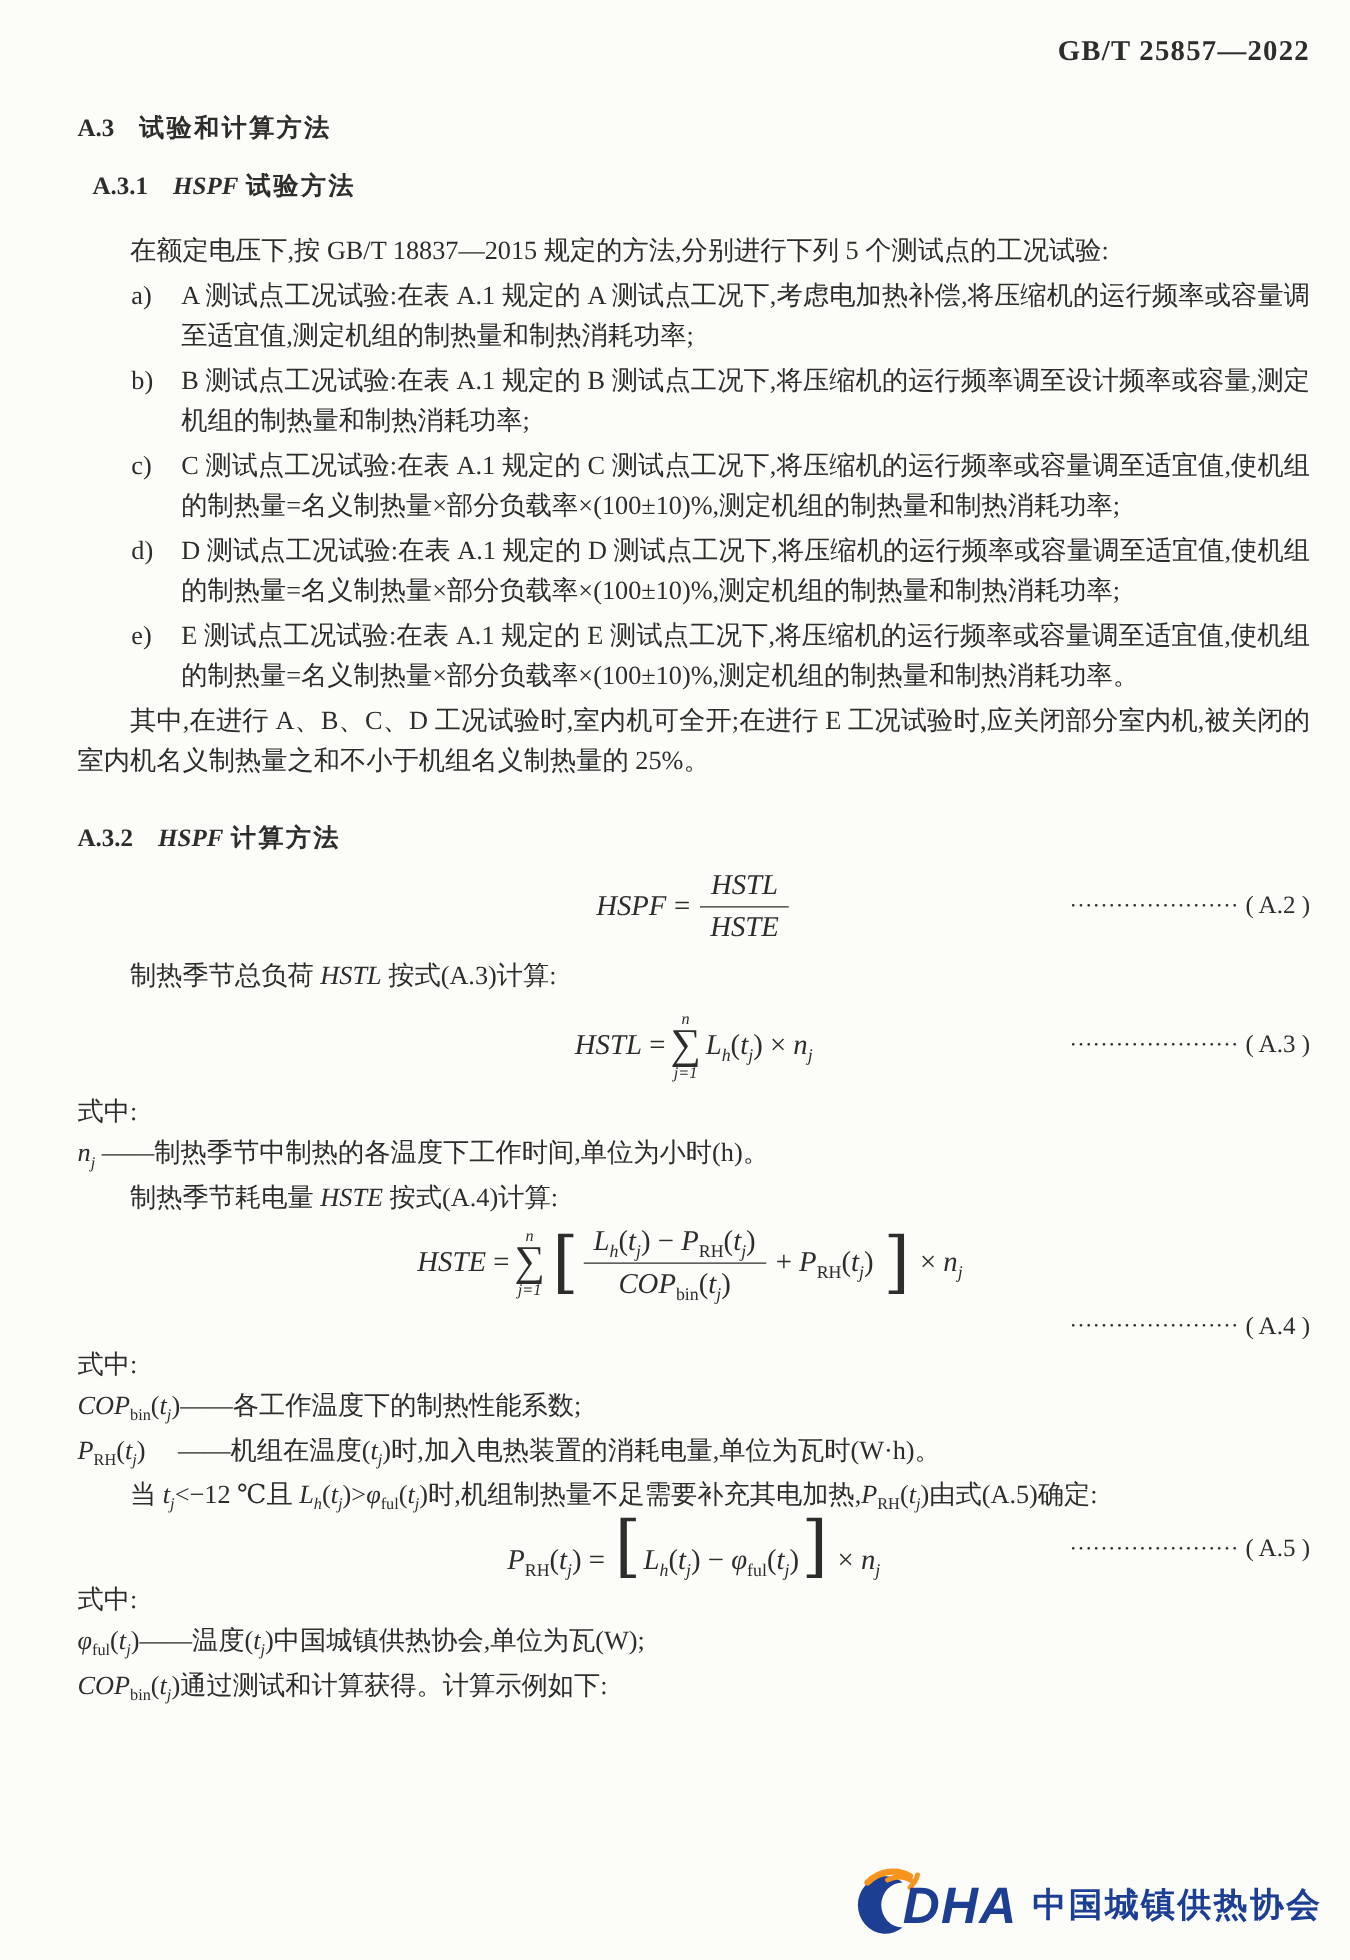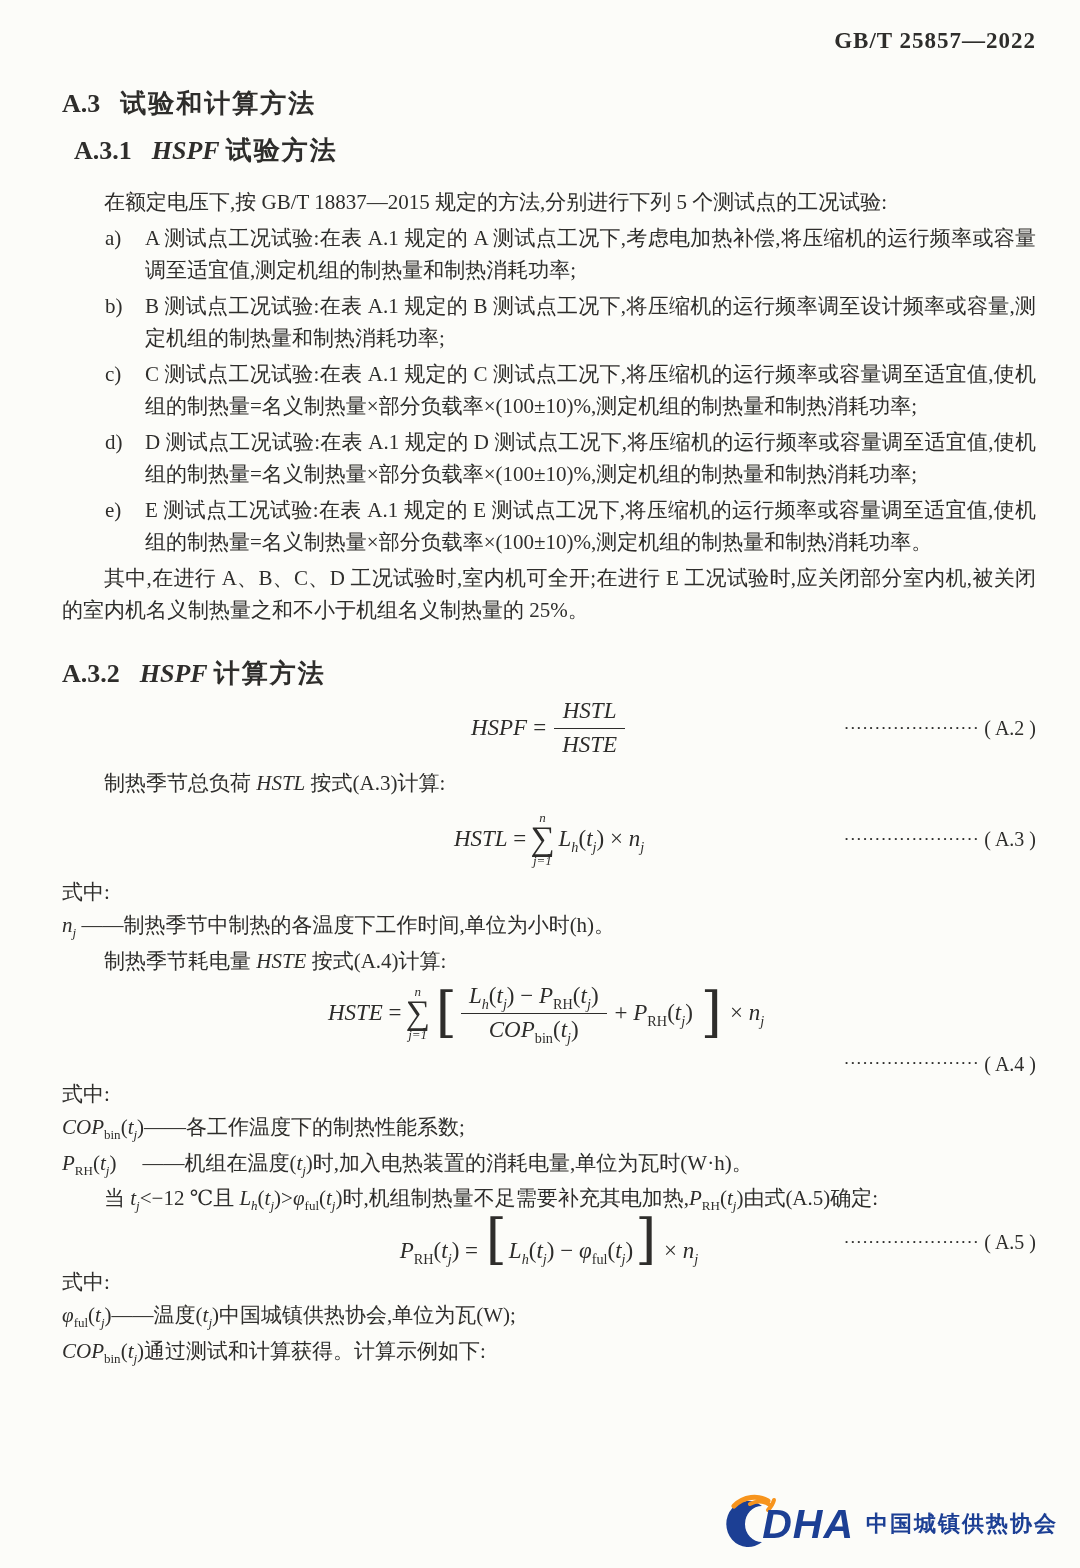--- a/index.html
+++ b/index.html
@@ -1,27 +1,27 @@
 <!DOCTYPE html>
 <html><head>
 <meta charset="utf-8">
 <style>
   html,body { margin:0; padding:0; background:#d9d9d6; }
   .page {
     width:1080px; height:1568px; box-sizing:border-box; position:relative;
     margin:0 auto; background:#fcfcf9; color:#2e2d2b; overflow:hidden;
-    padding:28px 44px 0 62px;
+    padding:28px 32px 0 62px;
     font-family:"Liberation Serif","DejaVu Serif",serif;
     font-size:21px;
   }
   
   .doc-header { text-align:right; font-weight:bold; font-size:23px; letter-spacing:1px; height:28px; }
 
   
-  .sec { margin:34px 0 0; font-size:26px; line-height:26px; }
+  .sec { margin:34px 0 0; font-size:20px; line-height:26px; }
   .sec2 { margin:20px 12px 0; }
   .sec3 { margin:34px 0 0; }
   .clause-no { font-weight:bold; margin-right:20px; }
   .clause-title { font-family:"Liberation Sans","DejaVu Sans",sans-serif; font-weight:bold; letter-spacing:2px; }
   .var-em { font-style:italic; font-weight:bold; margin-right:6px; }
 
   
   .para { margin:22px 0 0; line-height:32px; text-align:justify; text-indent:42px; }
   .para.tight { margin:6px 0 0; }
   .note { margin:4px 0 0; }
@@ -58,21 +58,21 @@
   .bigb { font-size:54px; font-weight:300; line-height:40px; margin:0 2px; font-family:"DejaVu Serif",serif; }
   .eq-tail { position:absolute; right:0; top:50%; transform:translateY(-50%); display:flex; align-items:center; font-size:20px; white-space:nowrap; }
   .eq-tail-row { display:flex; justify-content:flex-end; align-items:center; margin:2px 0 0; height:26px; font-size:20px; }
   .dots { font-size:9px; letter-spacing:3px; margin-right:4px; color:#2e2d2b; position:relative; top:-1px; }
 
   
   .logo { position:absolute; right:22px; bottom:12px; display:flex; align-items:center; }
   .logo svg { display:block; }
   .logo-acronym { font-family:"Liberation Sans","DejaVu Sans",sans-serif; font-style:italic; font-weight:bold;
                   font-size:41px; color:#1c3f94; letter-spacing:1px; margin-left:-16px; }
-  .logo-name { font-family:"Liberation Sans","DejaVu Sans",sans-serif; font-weight:bold; font-size:22px;
+  .logo-name { font-family:"Liberation Sans","DejaVu Sans",sans-serif; font-weight:bold; font-size:27px;
                color:#1c3f94; letter-spacing:2px; margin-left:12px; }
 </style>
 </head>
 <body>
 
 <div class="page">
 
   <div class="doc-header">GB/T 25857—2022</div>
 
   <div class="sec">

